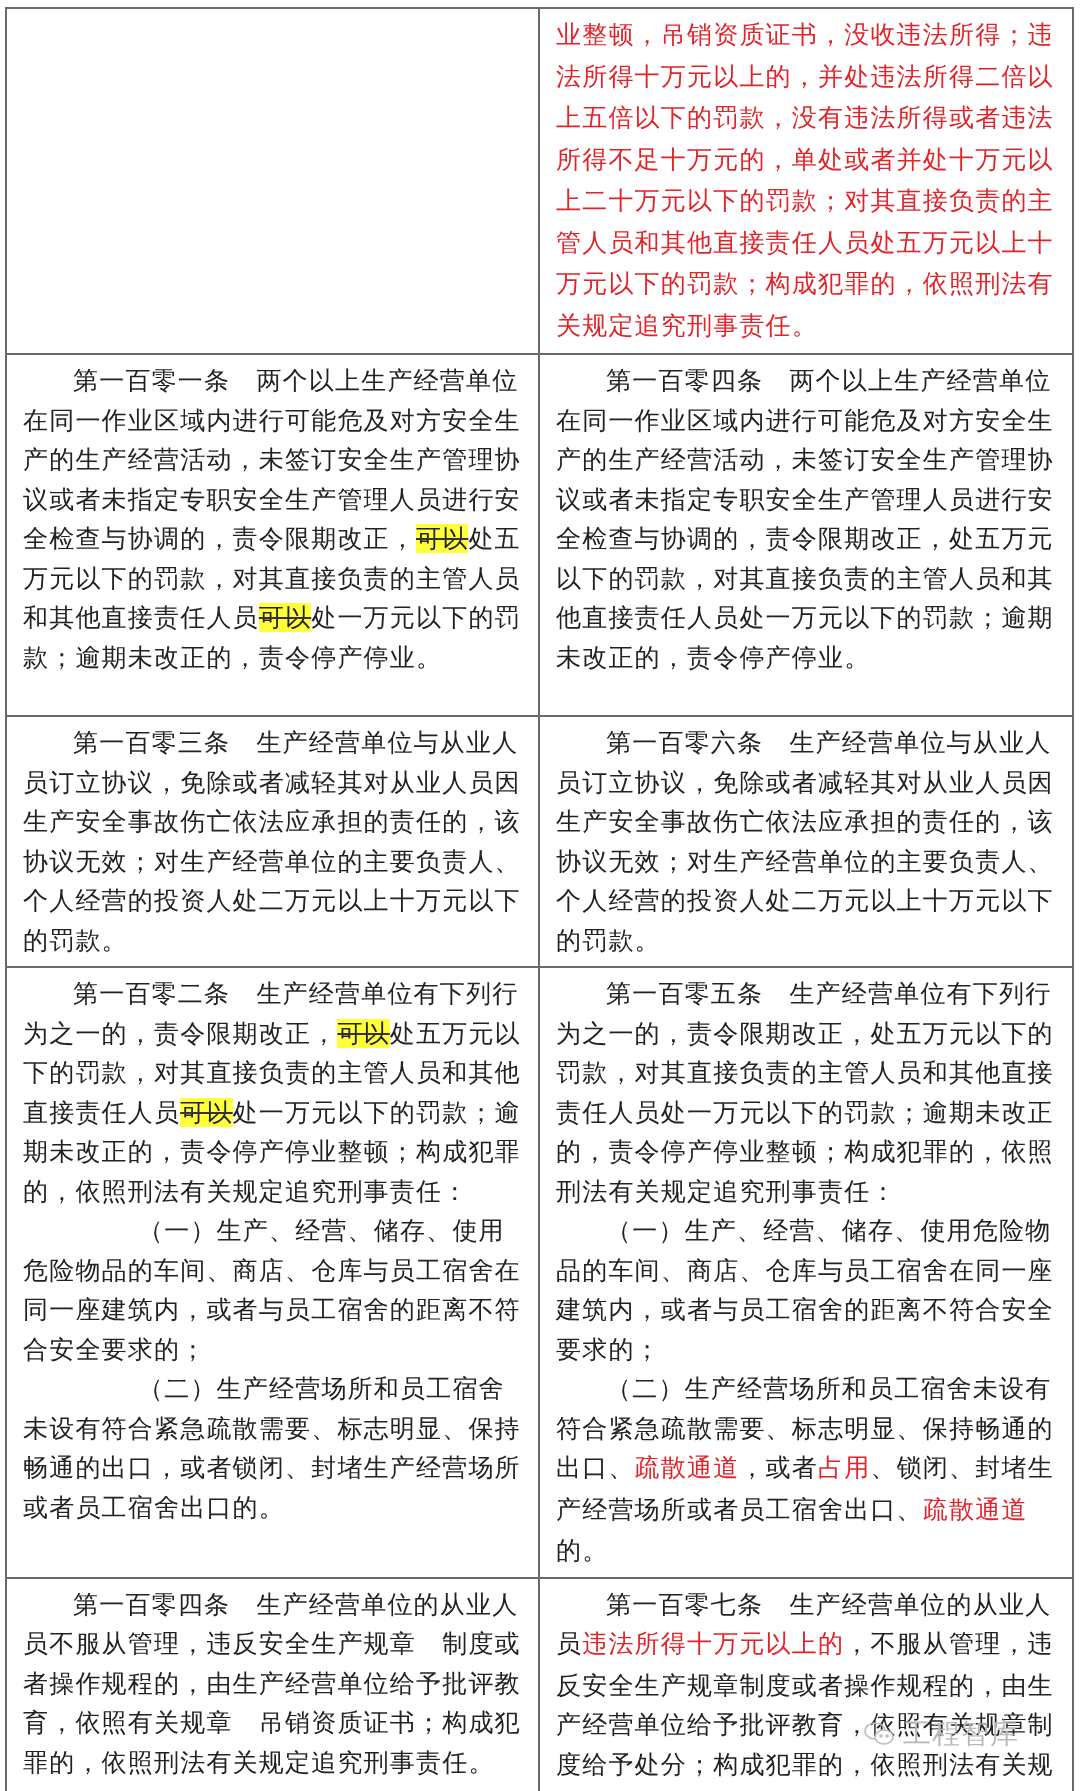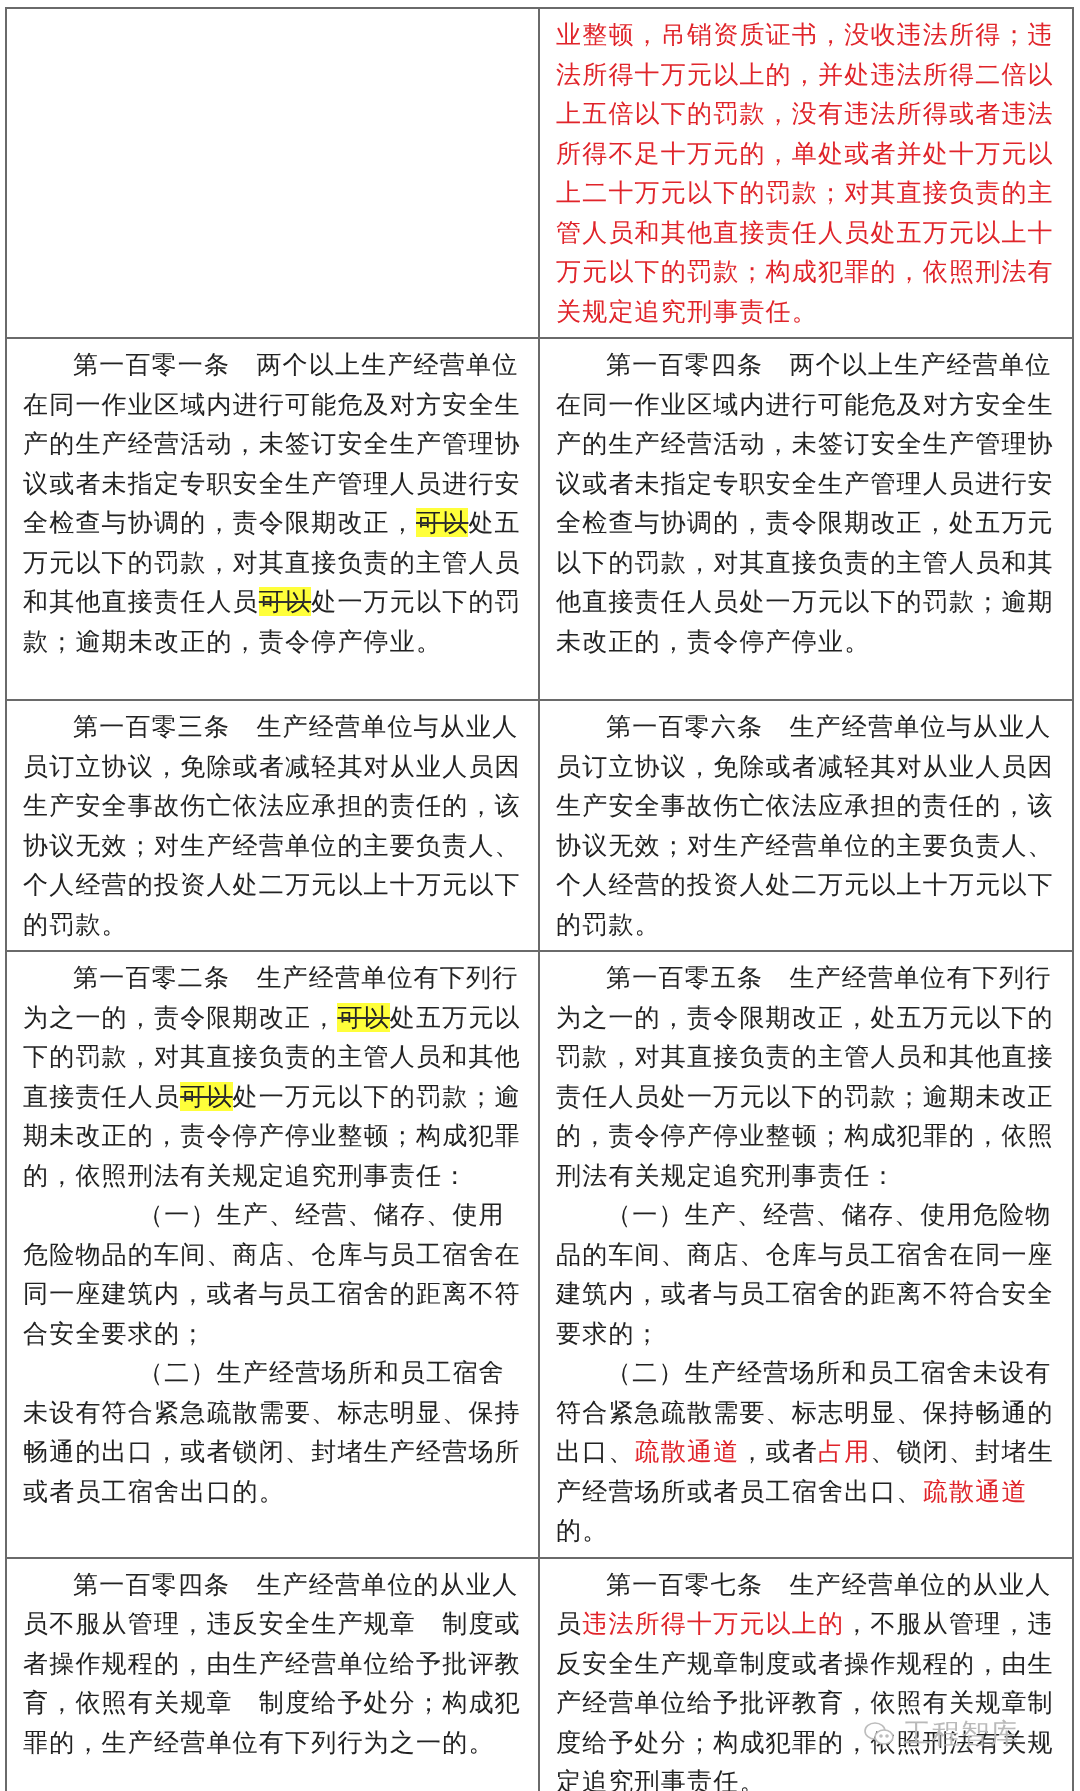--- a/index.html
+++ b/index.html
@@ -7,21 +7,21 @@
          font-family: "DejaVu Sans", "Liberation Sans", sans-serif; color: #222222; }
   table.cmp { position: absolute; left: 5px; top: 7px; width: 1067px;
               border-collapse: collapse; table-layout: fixed; }
   table.cmp td { border: 2px solid #6a6a6a; vertical-align: top;
                  padding: 6px 14px 6px 16px; font-size: 25px; line-height: 39.5px;
                  letter-spacing: 1.2px; word-break: break-all; }
   col.c1 { width: 533px; } col.c2 { width: 534px; }
   .p { margin: 0; }
   .ind { text-indent: 2em; }
   .ind4 { text-indent: 4.6em; }
-  .red { color: #e0242a; }
+  .red { color: #e0242a; font-family: Liberation Mono, monospace; }
   .hl { background: #ffff3a; text-decoration: line-through; text-decoration-color: #333; }
   .wm { position: absolute; left: 862px; top: 1715px; font-size: 28px; color: #b9b9b9;
         display: flex; align-items: center; gap: 7px; letter-spacing: 1px; }
   .wm .icon { width: 34px; height: 28px; position: relative; }
   .wm .icon svg { width: 34px; height: 28px; }
 </style>
 </head>
 <body>
 
 <table class="cmp">
@@ -59,21 +59,21 @@
           <p class="p ind4"><span>（二）生产经营场所和员工宿舍未设有符合紧急疏散需要、标志明显、保持畅通的出口，或者锁闭、封堵生产经营场所或者员工宿舍出口的。</span></p>
         </td>
       <td>
           <p class="p ind"><span>第一百零五条　生产经营单位有下列行为之一的，责令限期改正，处五万元以下的罚款，对其直接负责的主管人员和其他直接责任人员处一万元以下的罚款；逾期未改正的，责令停产停业整顿；构成犯罪的，依照刑法有关规定追究刑事责任：</span></p>
           <p class="p ind"><span>（一）生产、经营、储存、使用危险物品的车间、商店、仓库与员工宿舍在同一座建筑内，或者与员工宿舍的距离不符合安全要求的；</span></p>
           <p class="p ind"><span>（二）生产经营场所和员工宿舍未设有符合紧急疏散需要、标志明显、保持畅通的出口、</span><span class="red">疏散通道</span><span>，或者</span><span class="red">占用</span><span>、锁闭、封堵生产经营场所或者员工宿舍出口、</span><span class="red">疏散通道</span><span>的。</span></p>
         </td>
     </tr>
     <tr style="height:240px;">
       <td>
-          <p class="p ind"><span>第一百零四条　生产经营单位的从业人员不服从管理，违反安全生产规章　制度或者操作规程的，由生产经营单位给予批评教育，依照有关规章　制度给予处分；构成犯罪的，生产经营单位有下列行为之一的。</span></p>
+          <p class="p ind"><span>第一百零四条　生产经营单位的从业人员不服从管理，违反安全生产规章　制度或者操作规程的，由生产经营单位给予批评教育，依照有关规章　吊销资质证书；构成犯罪的，依照刑法有关规定追究刑事责任。</span></p>
         </td>
       <td>
           <p class="p ind"><span>第一百零七条　生产经营单位的从业人员</span><span class="red">违法所得十万元以上的</span><span>，不服从管理，违反安全生产规章制度或者操作规程的，由生产经营单位给予批评教育，依照有关规章制度给予处分；构成犯罪的，依照刑法有关规定追究刑事责任。</span></p>
         </td>
     </tr>
   </tbody>
 </table>
 
 <div class="wm">
   <span class="icon">

